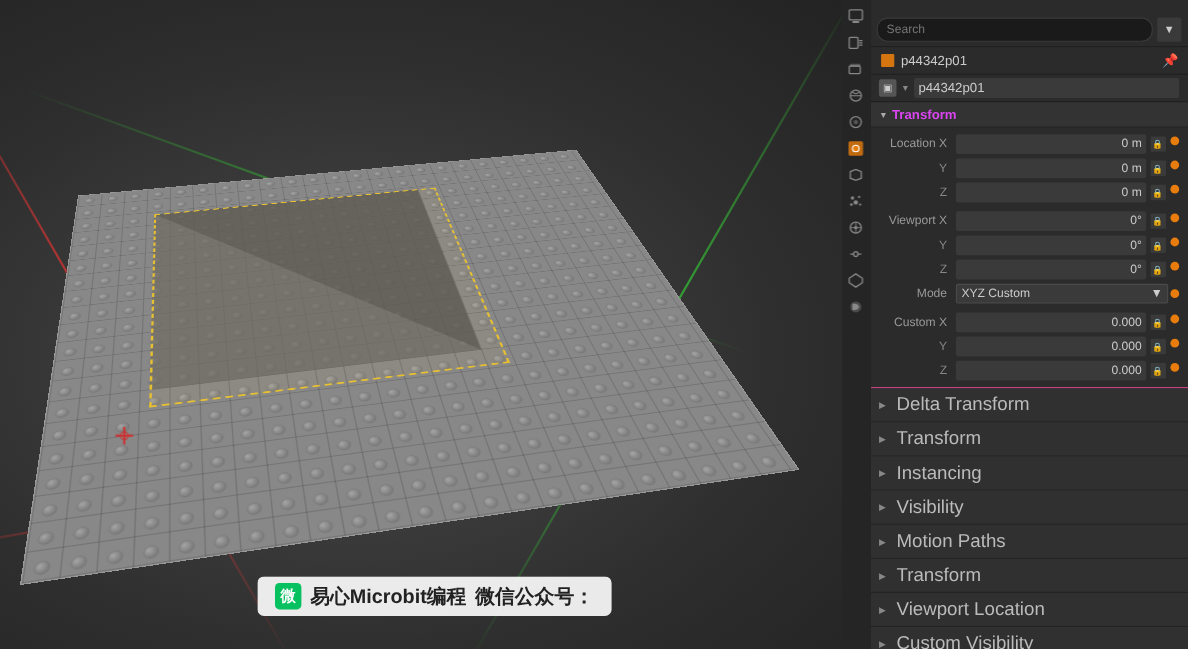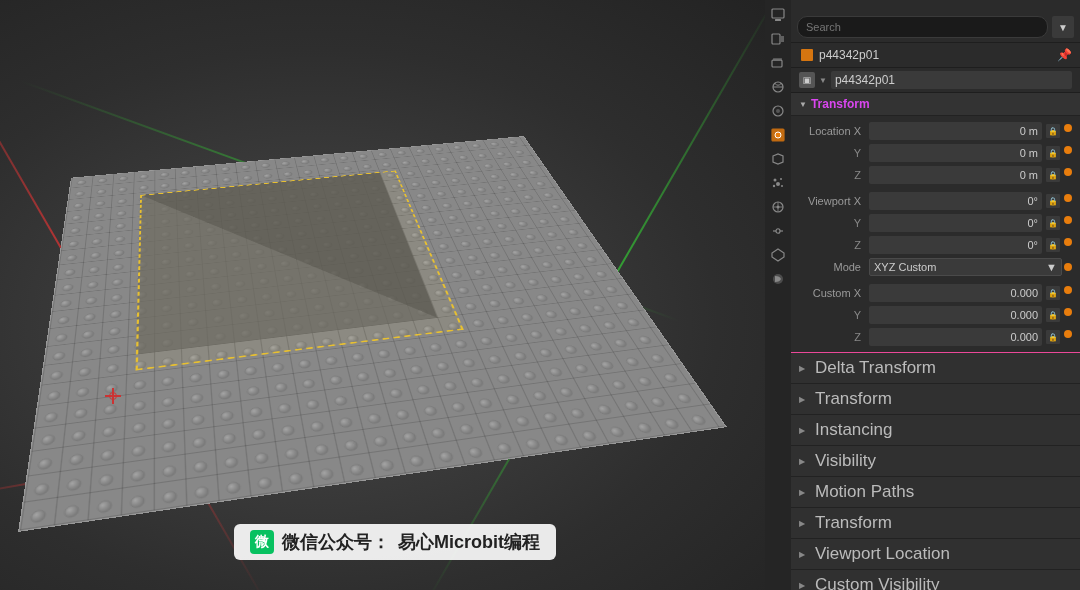--- a/index.html
+++ b/index.html
@@ -560,22 +560,22 @@
 
     <div class="selection-box" data-name="selection-box"></div>
   </div>
 
   <div class="crosshair" data-name="origin-crosshair">
     <div class="crosshair-inner" data-name="crosshair-inner"></div>
   </div>
 
   <div class="watermark" data-name="watermark">
     <div class="wechat-icon" data-name="wechat-icon">微</div>
+    <span data-name="watermark-text">易心Microbit编程</span>
     <span data-name="watermark-prefix">微信公众号：</span>
-    <span data-name="watermark-text">易心Microbit编程</span>
   </div>
 </div>
 
 <div class="sidebar-strip" data-name="sidebar-icon-strip">
   <div class="sidebar-icon" data-name="render-icon">
     <svg width="14" height="14" viewBox="0 0 14 14" fill="none" xmlns="http://www.w3.org/2000/svg">
       <rect x="1" y="1" width="12" height="9" rx="1" stroke="#888" stroke-width="1.2" fill="none"></rect>
       <rect x="4" y="11" width="6" height="2" rx="0.5" fill="#888"></rect>
     </svg>
   </div>

